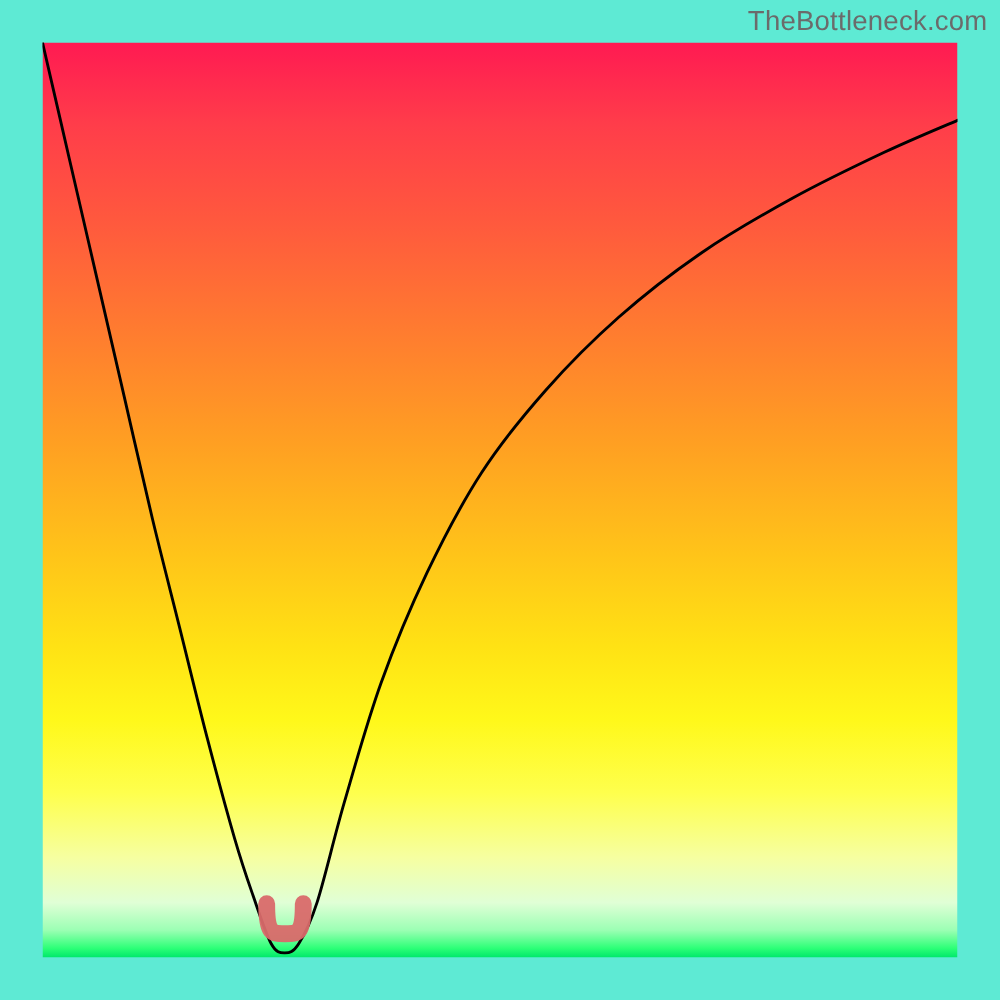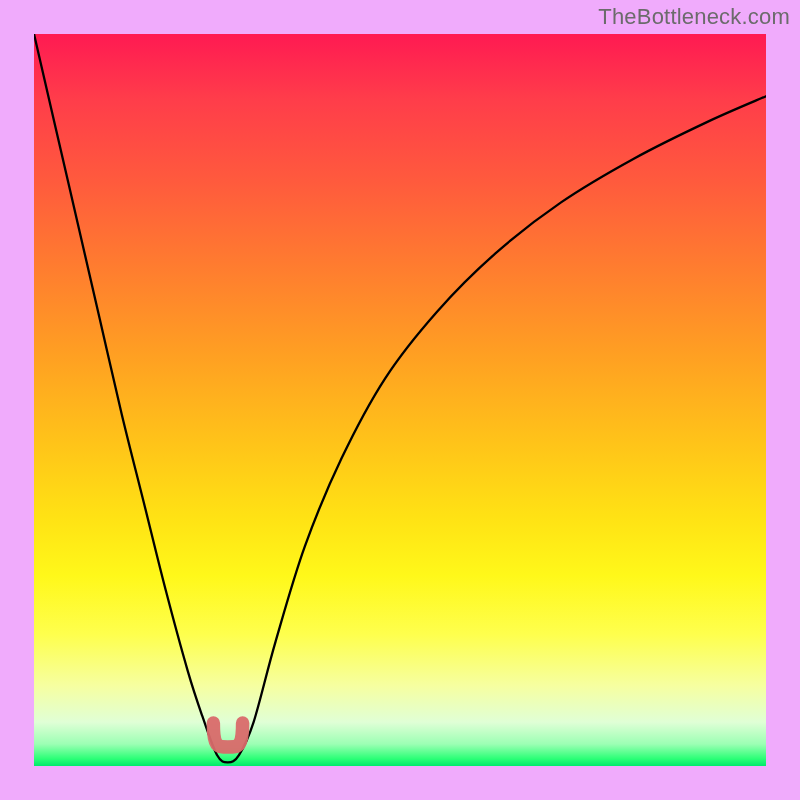--- a/index.html
+++ b/index.html
@@ -8,21 +8,21 @@
     width: 800px;
     height: 800px;
     overflow: hidden;
     background: #000;
     font-family: Arial, Helvetica, sans-serif;
   }
   .frame {
     position: absolute;
     left: 0; top: 0;
     width: 800px; height: 800px;
-    background: #f0abfc;
+    background: #5eead4;
     text-align: center;
   }
   .plot {
     position: absolute;
     left: 34px;
     top: 34px;
     width: 732px;
     height: 732px;
     overflow: hidden;
   }

